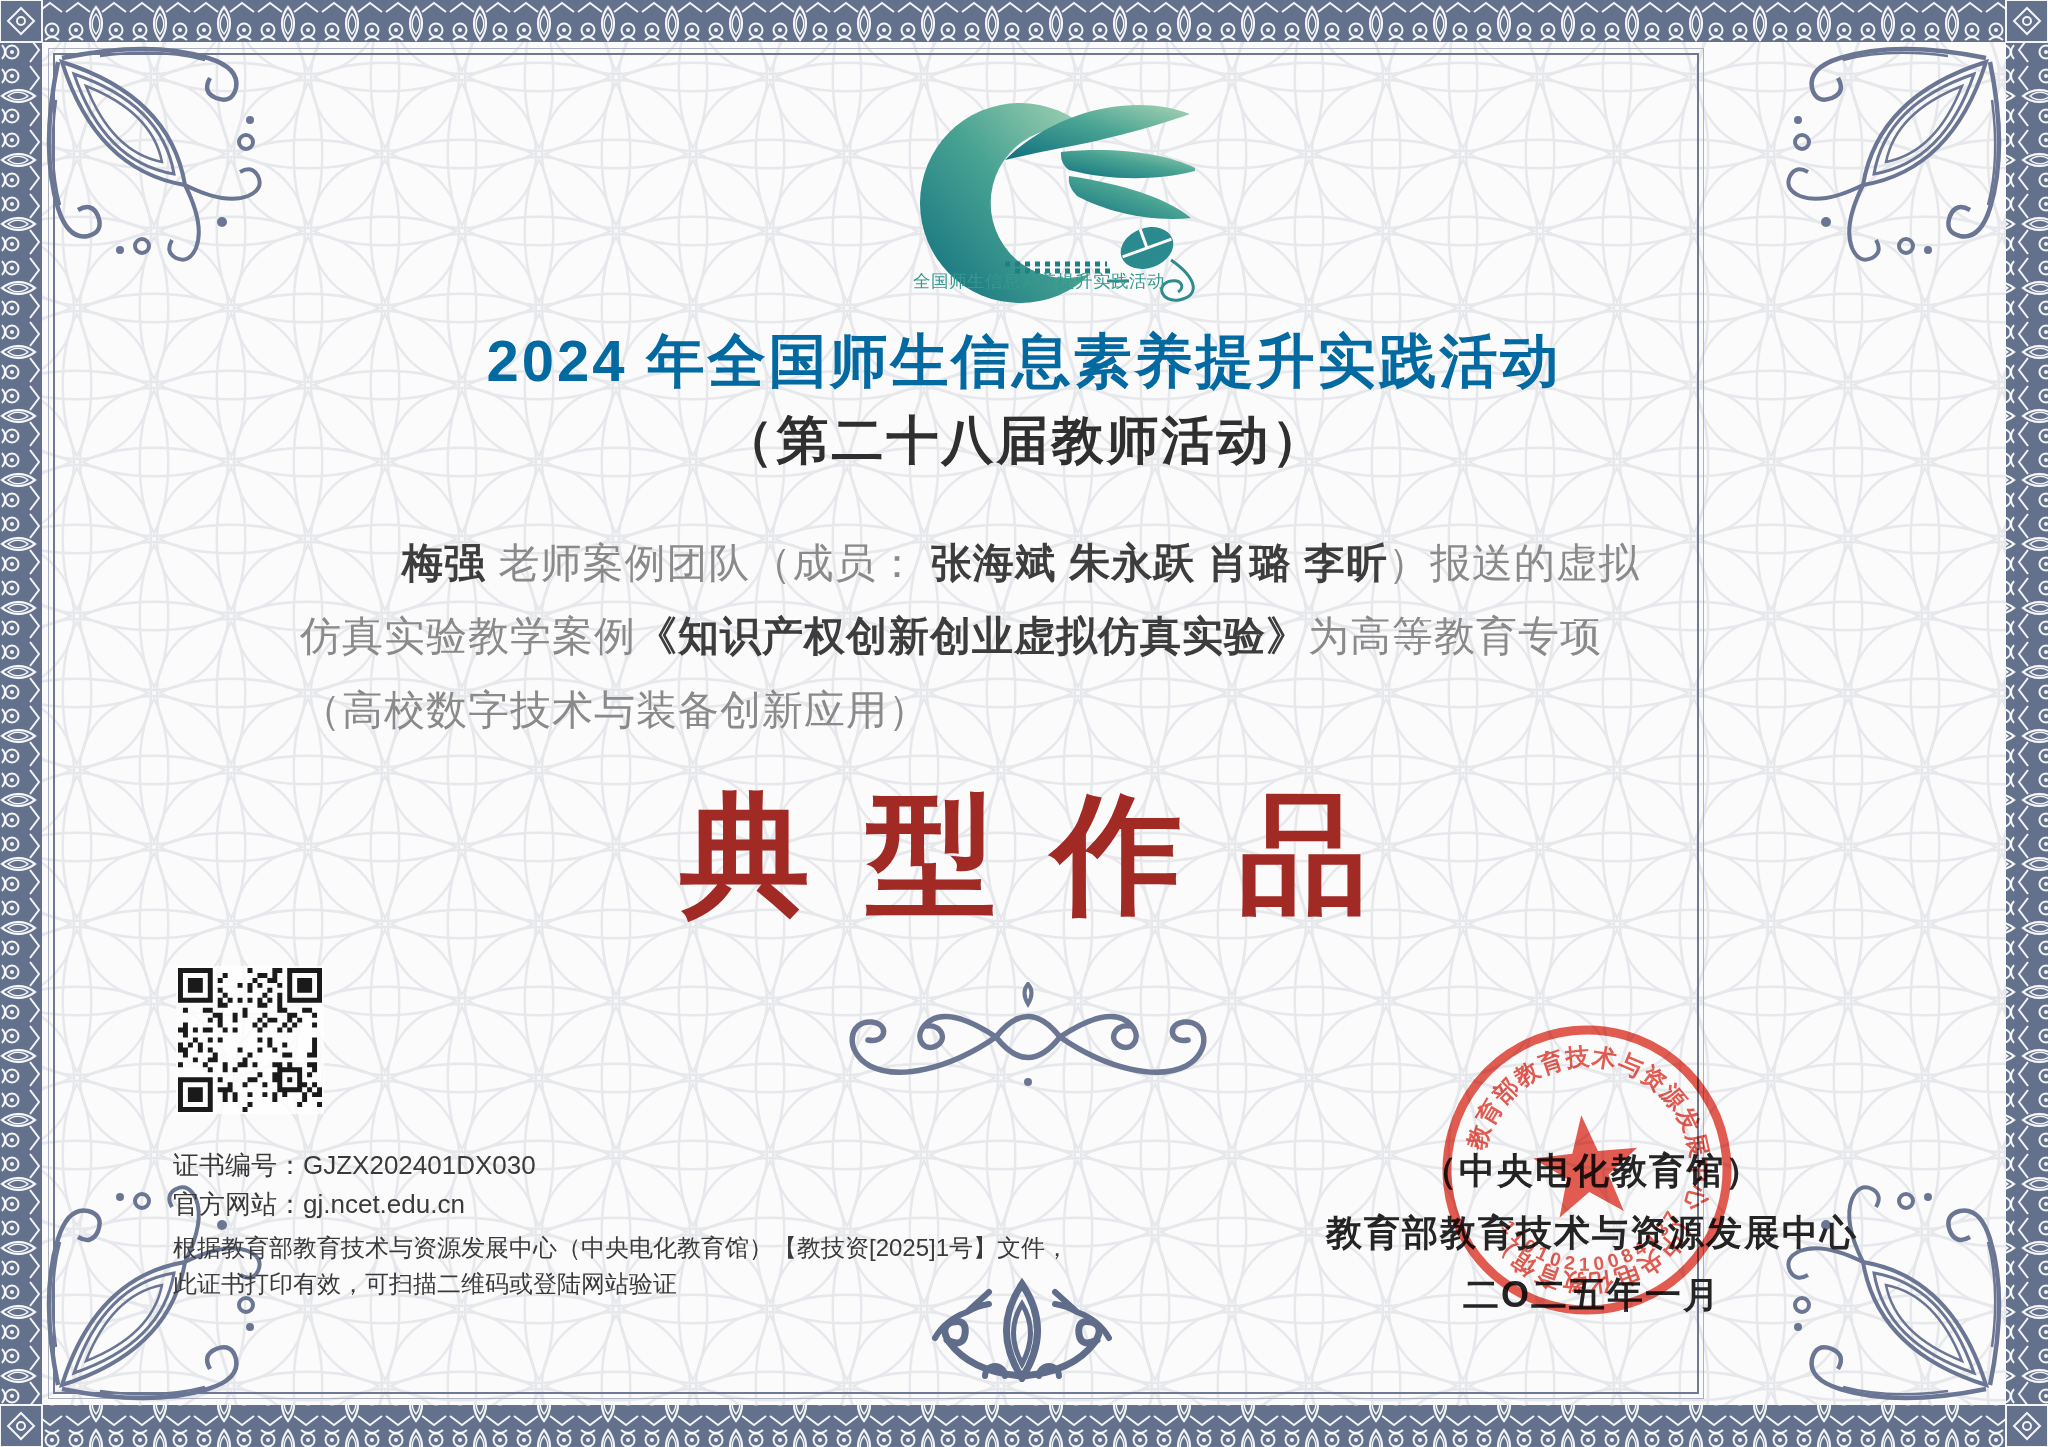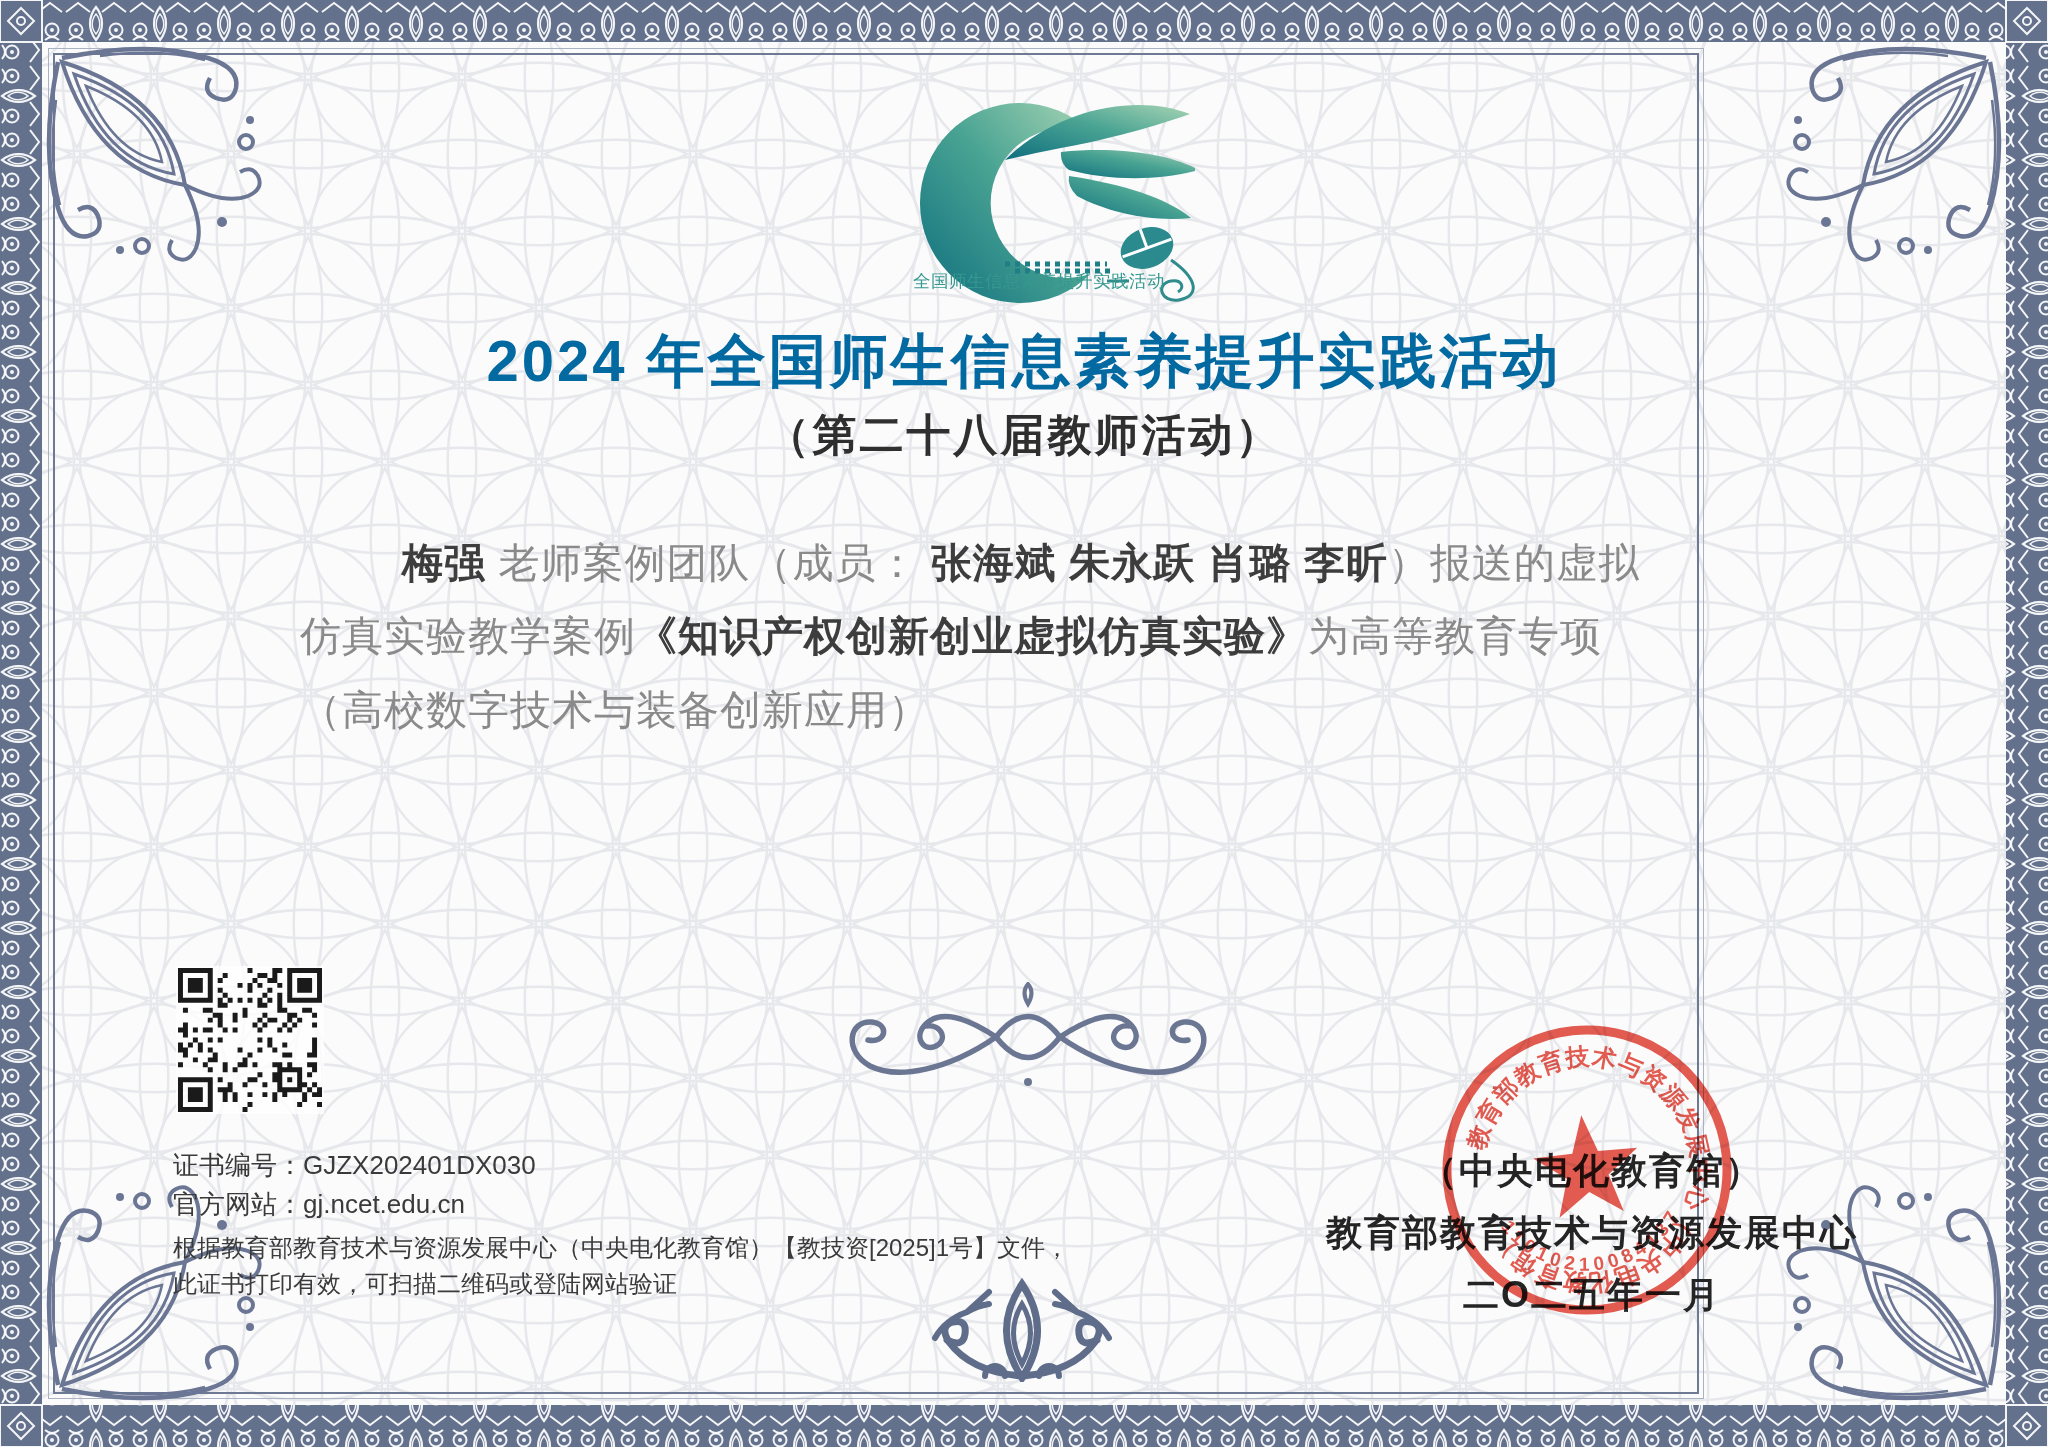--- a/index.html
+++ b/index.html
@@ -9,21 +9,21 @@
   .abs{position:absolute;}
   svg{display:block;}
   
   .frame-light{position:absolute;left:48px;top:48px;right:48px;bottom:48px;
     border:1px solid #aab1c3;pointer-events:none;}
   .frame-dark{position:absolute;left:53px;top:53px;right:53px;bottom:53px;
     border:2px solid #6e7a94;pointer-events:none;}
   
   .title1{left:0;top:323px;width:2048px;text-align:center;font-size:58px;font-weight:700;
     color:#0369a1;letter-spacing:3px;}
-  .title2{left:0;top:406px;width:2048px;text-align:center;font-size:44px;font-weight:700;
+  .title2{left:0;top:406px;width:2048px;text-align:center;font-size:52px;font-weight:700;
     color:#2f2f2f;letter-spacing:3px;}
   
   .bodyline{font-size:41px;color:#8a8a8a;white-space:nowrap;letter-spacing:1px;}
   .bl1{left:402px;top:536px;}
   .bl2{left:300px;top:609px;}
   .bl3{left:300px;top:683px;}
   .bold-dark{color:#3d3d3d;font-weight:700;}
   
   .award{left:0;top:768px;width:2048px;text-align:center;
     font-family:"DejaVu Serif",serif;font-weight:700;font-size:130px;
@@ -171,20 +171,21 @@
     <text x="58" y="199" font-size="17.5" letter-spacing="0.5" fill="#35988f">全国师生信息素养提升实践活动</text>
   </svg>
 
   <div class="abs title1">2024 年全国师生信息素养提升实践活动</div>
   <div class="abs title2">（第二十八届教师活动）</div>
 
   <div class="abs bodyline bl1"><span class="bold-dark">梅强</span><span> 老师案例团队（成员： </span><span class="bold-dark">张海斌 朱永跃 肖璐 李昕</span><span>）报送的虚拟</span></div>
   <div class="abs bodyline bl2"><span>仿真实验教学案例</span><span class="bold-dark">《知识产权创新创业虚拟仿真实验》</span><span>为高等教育专项</span></div>
   <div class="abs bodyline bl3">（高校数字技术与装备创新应用）</div>
 
+  <div class="abs award">典型作品</div>
 
   <svg class="abs" style="left:828px;top:982px;" width="400" height="110" viewBox="0 0 400 110">
     <g fill="none" stroke="#6b7693" stroke-width="5.5" stroke-linecap="round">
       <path d="M168,55 Q200,14 232,55 Q200,96 168,55Z"></path>
       <path d="M200,22 Q207,10 200,2 Q193,10 200,22Z" stroke-width="4"></path>
       <circle cx="200" cy="100" r="4" fill="#6b7693" stroke="none"></circle>
       <path d="M168,55 C130,30 108,30 96,44 C86,56 96,70 108,64 C120,58 114,42 98,44"></path>
       <path d="M168,55 C120,88 70,98 42,84 C16,70 20,38 44,40 C62,42 58,62 40,58"></path>
       <path d="M232,55 C270,30 292,30 304,44 C314,56 304,70 292,64 C280,58 286,42 302,44"></path>
       <path d="M232,55 C280,88 330,98 358,84 C384,70 380,38 356,40 C338,42 342,62 360,58"></path>

